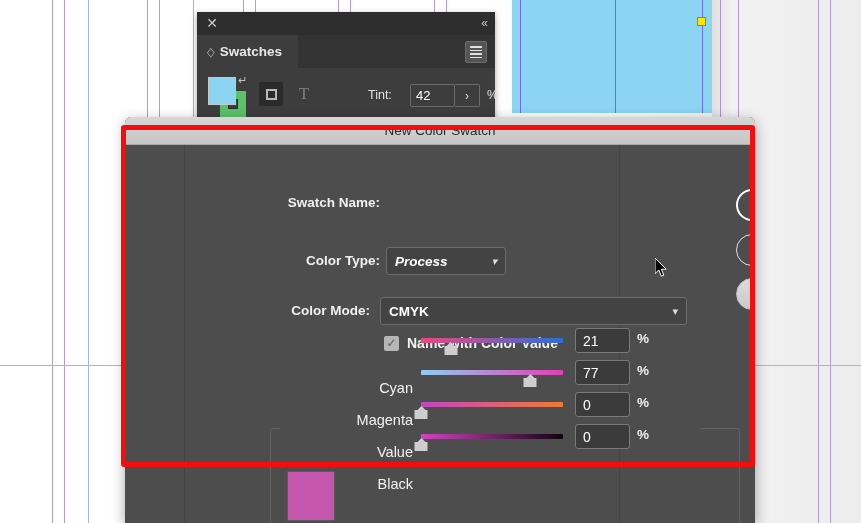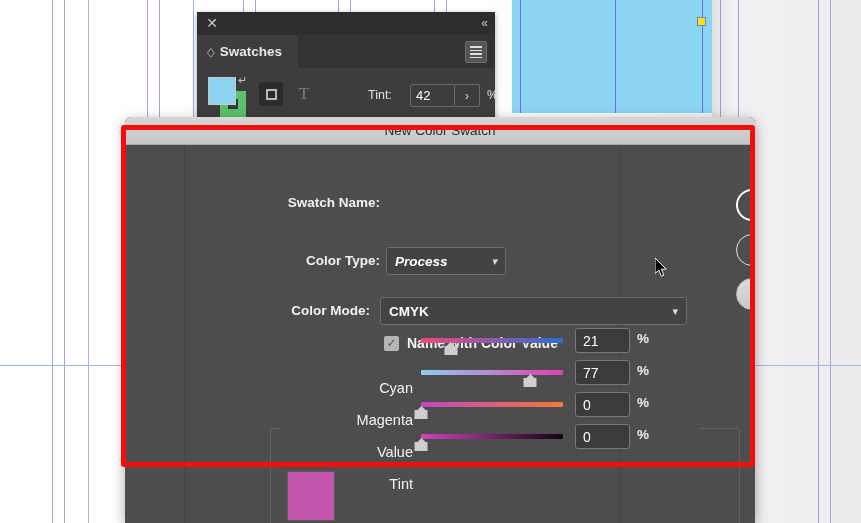--- a/index.html
+++ b/index.html
@@ -502,21 +502,21 @@
             <div class="num-pct">%</div>
           </div>
           <div class="slider-row" style="top: 247px;">
             <div class="slider-name">Value</div>
             <div class="slider-track" style="background: linear-gradient(90deg, rgb(195, 69, 196), rgb(239, 122, 51));"></div>
             <div class="slider-thumb" style="left: 296px;"></div>
             <div class="num-field">0</div>
             <div class="num-pct">%</div>
           </div>
           <div class="slider-row" style="top: 279px;">
-            <div class="slider-name">Tint</div>
+            <div class="slider-name">Black</div>
             <div class="slider-track" style="background: linear-gradient(90deg, rgb(208, 68, 192), rgb(18, 3, 16));"></div>
             <div class="slider-thumb" style="left: 296px;"></div>
             <div class="num-field">0</div>
             <div class="num-pct">%</div>
           </div>
         </div>
 
       <div class="btn btn-default" style="top:44px;">
         
       </div>

